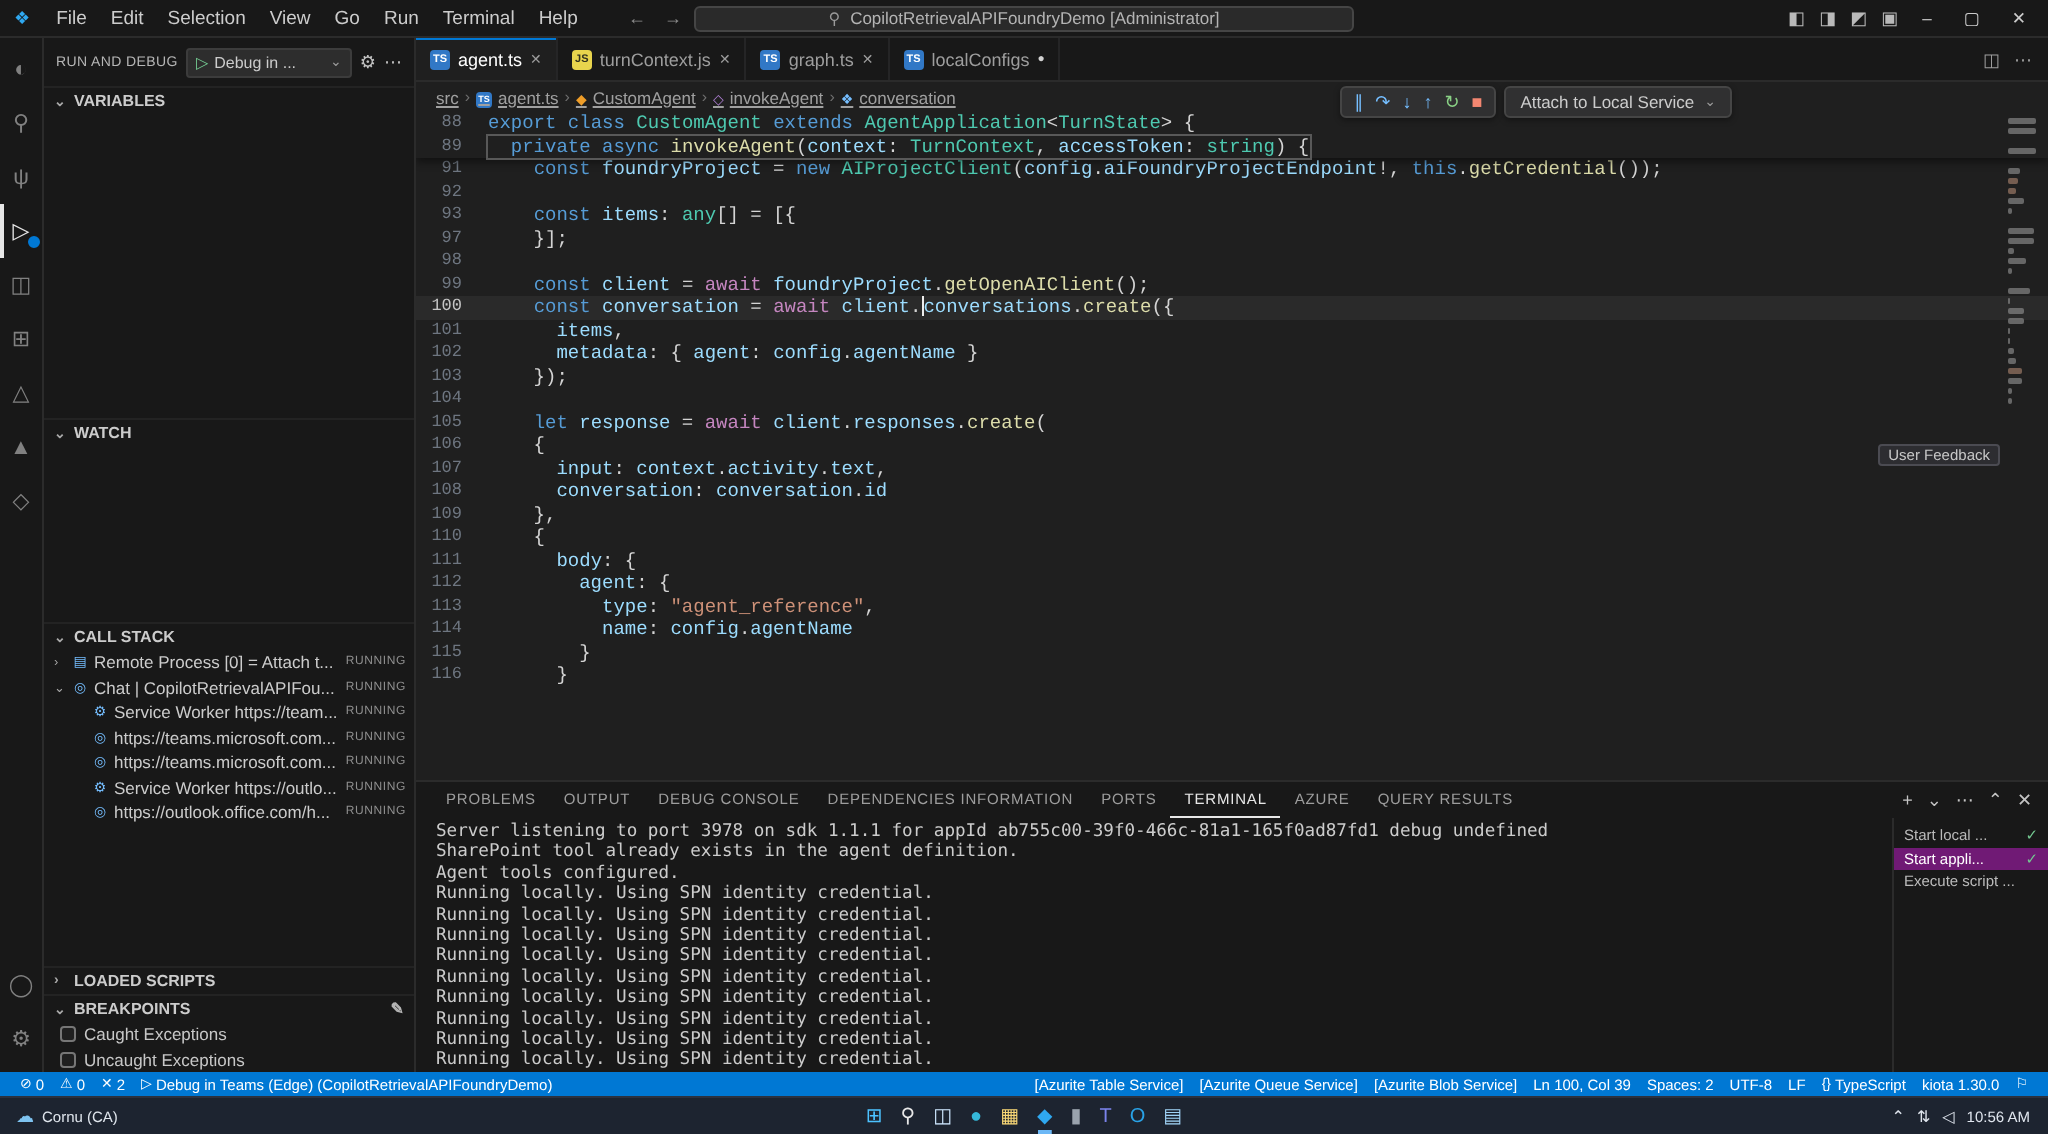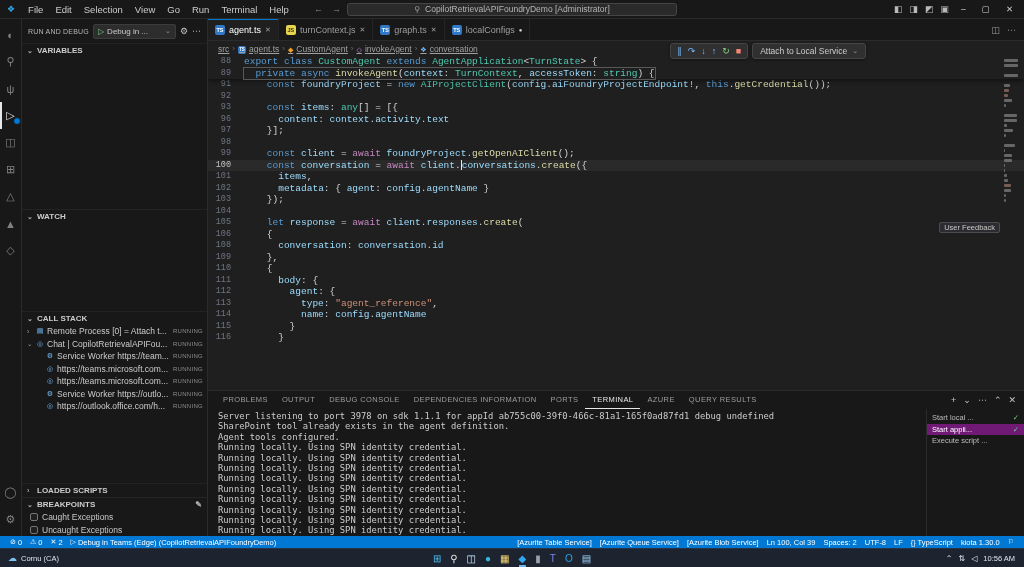--- a/index.html
+++ b/index.html
@@ -94,21 +94,21 @@
 
   
   .panel { height:146px; flex:none; border-top:1px solid #2b2b2b; background:#181818; display:flex; flex-direction:column; }
   .panel-header { height:18px; flex:none; display:flex; align-items:center; padding:0 8px; }
   .ptab { font-size:7.5px; letter-spacing:.4px; color:#9d9d9d; padding:0 7px; line-height:18px; white-space:nowrap; }
   .ptab.active { color:#e7e7e7; box-shadow:inset 0 -1px 0 #e7e7e7; }
   .panel-actions { margin-left:auto; display:flex; gap:7px; color:#c4c4c4; font-size:9px; }
   .panel-body { flex:1; min-height:0; display:flex; overflow:hidden; }
   .terminal { flex:1; min-width:0; padding:2px 0 0 10px; font-family:"DejaVu Sans Mono", monospace; font-size:8.8px; color:#cccccc; overflow:hidden; }
   .term-line { height:10.4px; line-height:10.4px; white-space:pre; }
-  .term-list { width:98px; flex:none; border-left:1px solid #2b2b2b; padding-top:3px; }
+  .term-list { width:78px; flex:none; border-left:1px solid #2b2b2b; padding-top:3px; }
   .tl-row { display:flex; align-items:center; height:11.5px; padding:0 5px; color:#bbbbbb; font-size:7.5px; gap:2px; }
   .tl-row.sel { background:#701a75; color:#ffffff; }
   .tl-label { flex:1; min-width:0; overflow:hidden; white-space:nowrap; text-overflow:ellipsis; }
   .tl-check { color:#73c991; font-size:7.5px; flex:none; }
 
   
   .statusbar { height:12px; flex:none; background:#0078d4; color:#ffffff; display:flex; align-items:center; font-size:7.5px; padding:0 6px; overflow:hidden; }
   .sb-left, .sb-right { display:flex; align-items:center; }
   .sb-right { margin-left:auto;justify-content:center; }
   .sb-item { display:flex; gap:2px; padding:0 4px; align-items:center; white-space:nowrap; }
@@ -372,31 +372,31 @@
 
       <div class="code-area">
         <div class="sticky">
             <div class="code-line"><span class="ln">88</span><span class="lt"><span class="tk-k">export</span><span class="tk-p"> </span><span class="tk-k">class</span><span class="tk-p"> </span><span class="tk-t">CustomAgent</span><span class="tk-p"> </span><span class="tk-k">extends</span><span class="tk-p"> </span><span class="tk-t">AgentApplication</span><span class="tk-p">&lt;</span><span class="tk-t">TurnState</span><span class="tk-p">&gt; {</span></span></div>
             <div class="code-line"><span class="ln">89</span><span class="lt boxed"><span class="tk-p">  </span><span class="tk-k">private</span><span class="tk-p"> </span><span class="tk-k">async</span><span class="tk-p"> </span><span class="tk-f">invokeAgent</span><span class="tk-p">(</span><span class="tk-v">context</span><span class="tk-p">: </span><span class="tk-t">TurnContext</span><span class="tk-p">, </span><span class="tk-v">accessToken</span><span class="tk-p">: </span><span class="tk-t">string</span><span class="tk-p">) {</span></span></div>
           </div>
         <div>
             <div class="code-line"><span class="ln">91</span><span class="lt"><span class="tk-p">    </span><span class="tk-k">const</span><span class="tk-p"> </span><span class="tk-v">foundryProject</span><span class="tk-p"> = </span><span class="tk-k">new</span><span class="tk-p"> </span><span class="tk-t">AIProjectClient</span><span class="tk-p">(</span><span class="tk-v">config</span><span class="tk-p">.</span><span class="tk-v">aiFoundryProjectEndpoint</span><span class="tk-p">!, </span><span class="tk-k">this</span><span class="tk-p">.</span><span class="tk-f">getCredential</span><span class="tk-p">());</span></span></div>
             <div class="code-line"><span class="ln">92</span><span class="lt"></span></div>
             <div class="code-line"><span class="ln">93</span><span class="lt"><span class="tk-p">    </span><span class="tk-k">const</span><span class="tk-p"> </span><span class="tk-v">items</span><span class="tk-p">: </span><span class="tk-t">any</span><span class="tk-p">[] = [{</span></span></div>
-            <div class="code-line"><span class="ln">96</span><span class="lt"><span class="tk-p">      </span><span class="tk-v">content</span><span class="tk-p">: </span><span class="tk-v">context</span><span class="tk-p">.</span><span class="tk-v">activity</span><span class="tk-p">.</span><span class="tk-v">text</span></span></div>
             <div class="code-line"><span class="ln">97</span><span class="lt"><span class="tk-p">    }];</span></span></div>
             <div class="code-line"><span class="ln">98</span><span class="lt"></span></div>
             <div class="code-line"><span class="ln">99</span><span class="lt"><span class="tk-p">    </span><span class="tk-k">const</span><span class="tk-p"> </span><span class="tk-v">client</span><span class="tk-p"> = </span><span class="tk-c">await</span><span class="tk-p"> </span><span class="tk-v">foundryProject</span><span class="tk-p">.</span><span class="tk-f">getOpenAIClient</span><span class="tk-p">();</span></span></div>
             <div class="code-line current"><span class="ln">100</span><span class="lt"><span class="tk-p">    </span><span class="tk-k">const</span><span class="tk-p"> </span><span class="tk-v">conversation</span><span class="tk-p"> = </span><span class="tk-c">await</span><span class="tk-p"> </span><span class="tk-v">client</span><span class="tk-p">.</span><span class="caret"></span><span class="tk-v">conversations</span><span class="tk-p">.</span><span class="tk-f">create</span><span class="tk-p">({</span></span></div>
             <div class="code-line"><span class="ln">101</span><span class="lt"><span class="tk-p">      </span><span class="tk-v">items</span><span class="tk-p">,</span></span></div>
             <div class="code-line"><span class="ln">102</span><span class="lt"><span class="tk-p">      </span><span class="tk-v">metadata</span><span class="tk-p">: { </span><span class="tk-v">agent</span><span class="tk-p">: </span><span class="tk-v">config</span><span class="tk-p">.</span><span class="tk-v">agentName</span><span class="tk-p"> }</span></span></div>
             <div class="code-line"><span class="ln">103</span><span class="lt"><span class="tk-p">    });</span></span></div>
             <div class="code-line"><span class="ln">104</span><span class="lt"></span></div>
             <div class="code-line"><span class="ln">105</span><span class="lt"><span class="tk-p">    </span><span class="tk-k">let</span><span class="tk-p"> </span><span class="tk-v">response</span><span class="tk-p"> = </span><span class="tk-c">await</span><span class="tk-p"> </span><span class="tk-v">client</span><span class="tk-p">.</span><span class="tk-v">responses</span><span class="tk-p">.</span><span class="tk-f">create</span><span class="tk-p">(</span></span></div>
             <div class="code-line"><span class="ln">106</span><span class="lt"><span class="tk-p">    {</span></span></div>
+            <div class="code-line"><span class="ln">107</span><span class="lt"><span class="tk-p">      </span><span class="tk-v">input</span><span class="tk-p">: </span><span class="tk-v">context</span><span class="tk-p">.</span><span class="tk-v">activity</span><span class="tk-p">.</span><span class="tk-v">text</span><span class="tk-p">,</span></span></div>
             <div class="code-line"><span class="ln">108</span><span class="lt"><span class="tk-p">      </span><span class="tk-v">conversation</span><span class="tk-p">: </span><span class="tk-v">conversation</span><span class="tk-p">.</span><span class="tk-v">id</span></span></div>
             <div class="code-line"><span class="ln">109</span><span class="lt"><span class="tk-p">    },</span></span></div>
             <div class="code-line"><span class="ln">110</span><span class="lt"><span class="tk-p">    {</span></span></div>
             <div class="code-line"><span class="ln">111</span><span class="lt"><span class="tk-p">      </span><span class="tk-v">body</span><span class="tk-p">: {</span></span></div>
             <div class="code-line"><span class="ln">112</span><span class="lt"><span class="tk-p">        </span><span class="tk-v">agent</span><span class="tk-p">: {</span></span></div>
             <div class="code-line"><span class="ln">113</span><span class="lt"><span class="tk-p">          </span><span class="tk-v">type</span><span class="tk-p">: </span><span class="tk-s">"agent_reference"</span><span class="tk-p">,</span></span></div>
             <div class="code-line"><span class="ln">114</span><span class="lt"><span class="tk-p">          </span><span class="tk-v">name</span><span class="tk-p">: </span><span class="tk-v">config</span><span class="tk-p">.</span><span class="tk-v">agentName</span></span></div>
             <div class="code-line"><span class="ln">115</span><span class="lt"><span class="tk-p">        }</span></span></div>
             <div class="code-line"><span class="ln">116</span><span class="lt"><span class="tk-p">      }</span></span></div>
           </div>

